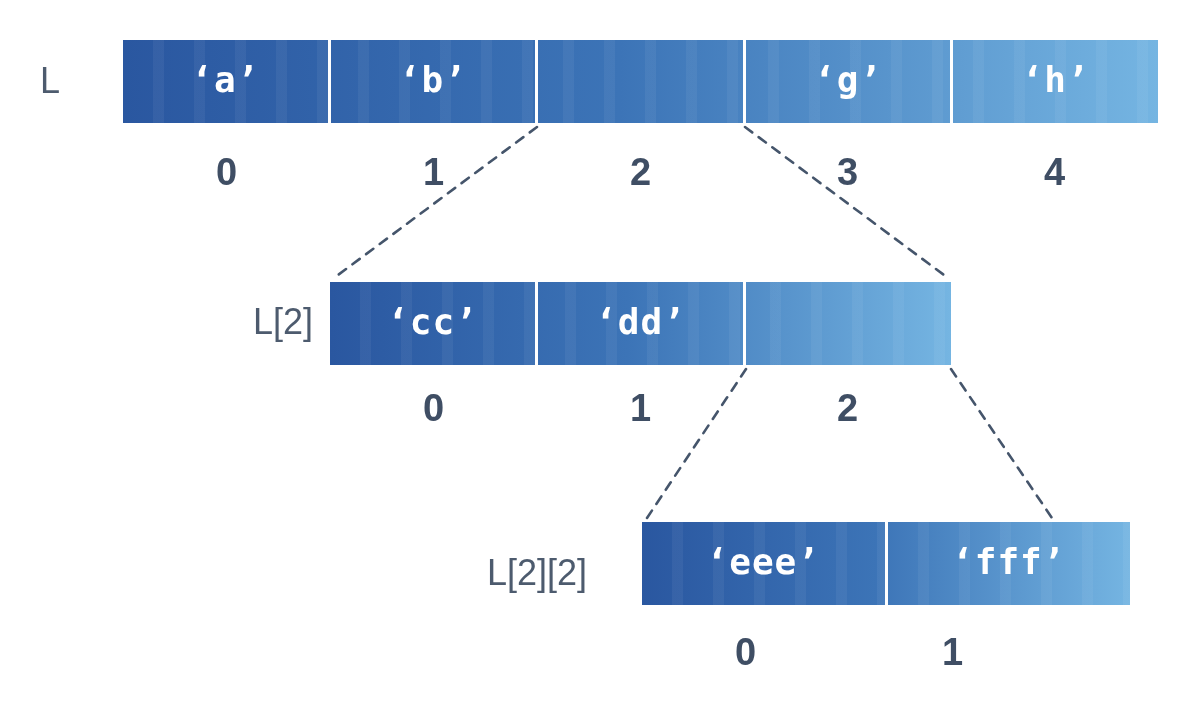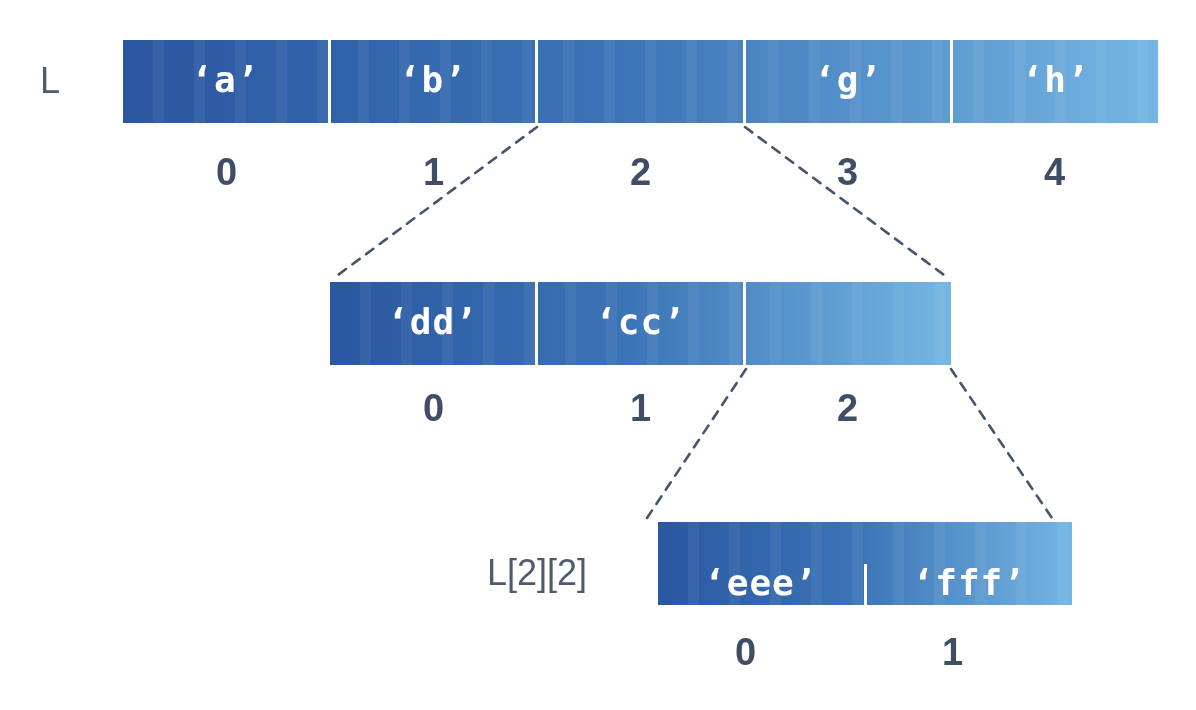--- a/index.html
+++ b/index.html
@@ -33,21 +33,21 @@
     height: 83px;
     display: flex;
     background-image:
       repeating-linear-gradient(90deg,
         rgba(255,255,255,0)   0px,  rgba(255,255,255,0)   30px,
         rgba(255,255,255,0.05) 30px, rgba(255,255,255,0.05) 41px),
       linear-gradient(90deg, #2a57a0 0%, #3c74b7 48%, #75b5e2 100%);
   }
   .row1 { left: 123px; top: 40px;  width: 1035px; }
   .row2 { left: 330px; top: 282px; width: 621px;  }
-  .row3 { left: 658px; top: 522px; width: 414px; align-items: flex-end;  }
+  .row3 { left: 642px; top: 522px; width: 488px;  }
   .cell {
     flex: 1 1 0;
     display: flex;
     align-items: center;
     justify-content: center;
     border-left: 3px solid #ffffff;
   }
   .cell:first-child { border-left: none; }
   .cell-text {
     font-family: "DejaVu Sans Mono", monospace;
@@ -118,26 +118,27 @@
     </div>
   </div>
   <div class="index-strip strip1">
     <div class="idx">0</div>
     <div class="idx">1</div>
     <div class="idx">2</div>
     <div class="idx">3</div>
     <div class="idx">4</div>
   </div>
 
+  <div class="row-label label-L2">L[2]</div>
   <div class="array-row row2">
     <div class="cell">
-      <span class="cell-text">‘dd’</span>
+      <span class="cell-text">‘cc’</span>
     </div>
     <div class="cell">
-      <span class="cell-text">‘cc’</span>
+      <span class="cell-text">‘dd’</span>
     </div>
     <div class="cell">
       <span class="cell-text"></span>
     </div>
   </div>
   <div class="index-strip strip2">
     <div class="idx">0</div>
     <div class="idx">1</div>
     <div class="idx">2</div>
   </div>

